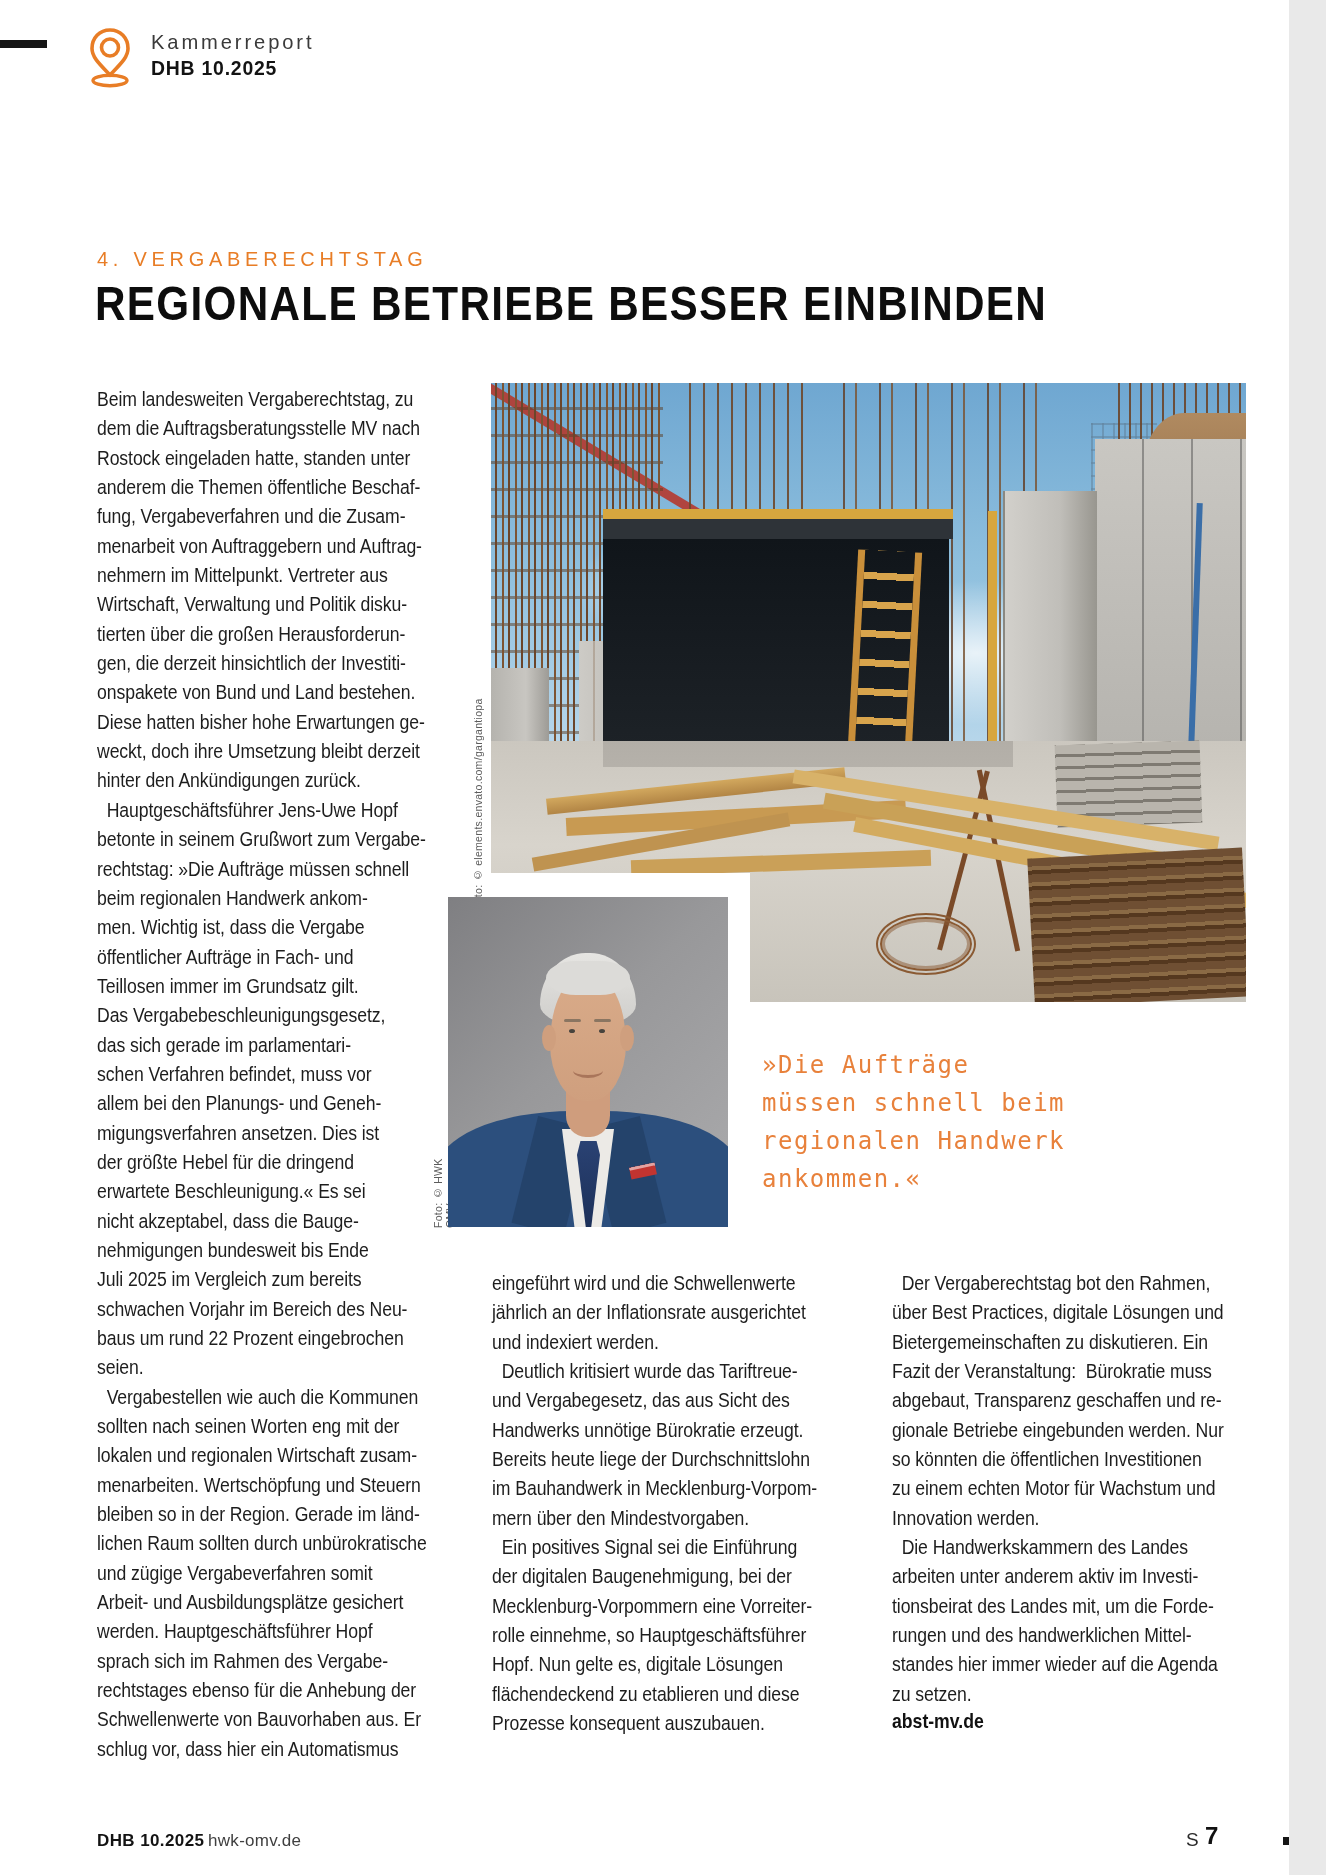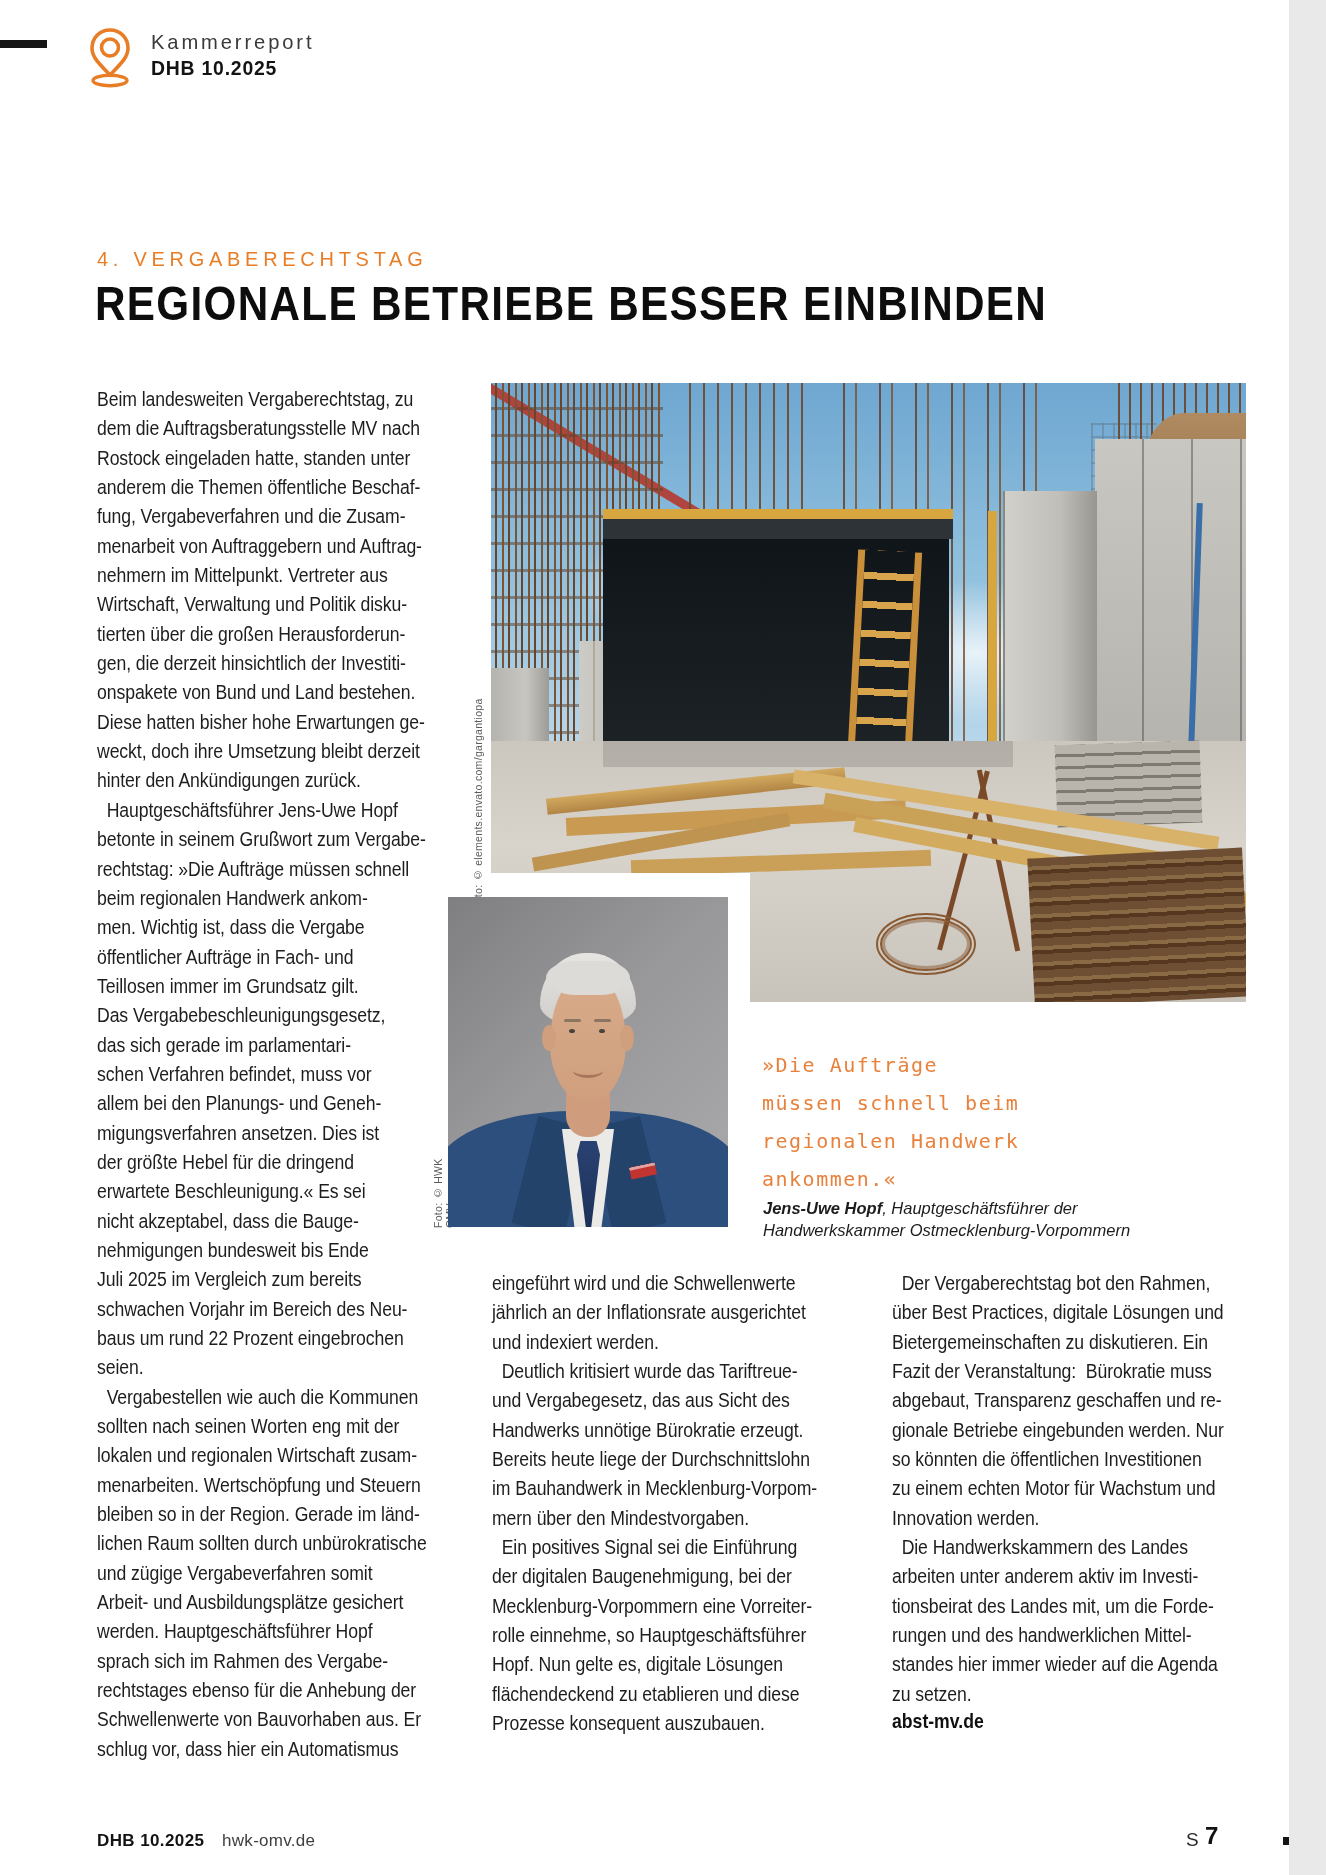--- a/index.html
+++ b/index.html
@@ -16,21 +16,21 @@
   .kicker{font-size:21px;letter-spacing:5px;color:#E87D26;transform:scaleX(.95);transform-origin:0 0;}
   .title{font-size:48px;font-weight:700;color:#0d0d0d;letter-spacing:1.5px;white-space:nowrap;
          transform:scaleX(.88);transform-origin:0 0;}
 
   
   .body-col{font-size:20.5px;line-height:29.35px;color:#1d1d1d;letter-spacing:-.1px;
             transform:scaleX(.86);transform-origin:0 0;white-space:pre-wrap;}
   .col-link{font-size:20.5px;font-weight:700;color:#111;transform:scaleX(.86);transform-origin:0 0;}
 
   
-  .quote{font-family:"DejaVu Sans Mono",monospace;font-size:20px;line-height:38px;
+  .quote{font-family:"DejaVu Sans Mono",monospace;font-size:24px;line-height:38px;
          letter-spacing:1.5px;color:#E8813B;white-space:pre-line;}
   .attr{font-size:16.5px;line-height:21.5px;font-style:italic;color:#1c1c1c;}
   .attr b{font-weight:700;}
   .attr .role{white-space:pre-line;}
 
   
   .credit{writing-mode:vertical-rl;transform:rotate(180deg);font-size:10.5px;color:#5c5c5c;
           letter-spacing:.3px;text-align:left;}
 
   
@@ -192,24 +192,20 @@
     <div class="p-eye" style="left:121px;top:132px;"></div>
     <div class="p-eye" style="left:151px;top:132px;"></div>
     <div class="p-smile"></div>
     <div class="p-pin"></div>
   </div>
 
   <div class="abs quote" style="left:762px;top:1046px;width:360px;">»Die Aufträge
 müssen schnell beim
 regionalen Handwerk
 ankommen.«</div>
-  <div class="abs attr" style="left:763px;top:1198px;width:420px;">
-    <b>Jens-Uwe Hopf</b><span class="role">, Hauptgeschäftsführer der
-Handwerkskammer Ostmecklenburg-Vorpommern</span>
-  </div>
 
   <div class="abs body-col" style="left:97px;top:384px;width:440px;">Beim landesweiten Vergaberechtstag, zu
 dem die Auftragsberatungsstelle MV nach
 Rostock eingeladen hatte, standen unter
 anderem die Themen öffentliche Beschaf-
 fung, Vergabeverfahren und die Zusam-
 menarbeit von Auftraggebern und Auftrag-
 nehmern im Mittelpunkt. Vertreter aus
 Wirtschaft, Verwaltung und Politik disku-
 tierten über die großen Herausforderun-
@@ -278,18 +274,18 @@
 Innovation werden.
   Die Handwerkskammern des Landes
 arbeiten unter anderem aktiv im Investi-
 tionsbeirat des Landes mit, um die Forde-
 rungen und des handwerklichen Mittel-
 standes hier immer wieder auf die Agenda
 zu setzen.</div>
   <div class="abs col-link" style="left:892px;top:1709px;">abst-mv.de</div>
 
   <div class="abs foot-issue" style="left:97px;top:1831px;">DHB 10.2025</div>
-  <div class="abs foot-site" style="left:222px;top:1831px;">hwk-omv.de</div>
+  <div class="abs foot-site" style="left:208px;top:1831px;">hwk-omv.de</div>
   <div class="abs foot-s" style="left:1186px;top:1829px;">S</div>
   <div class="abs foot-num" style="left:1205px;top:1822px;">7</div>
   <div class="abs corner-bar" style="left:1283px;top:1837px;width:43px;"></div>
 
 </div>
 
 </body></html>

